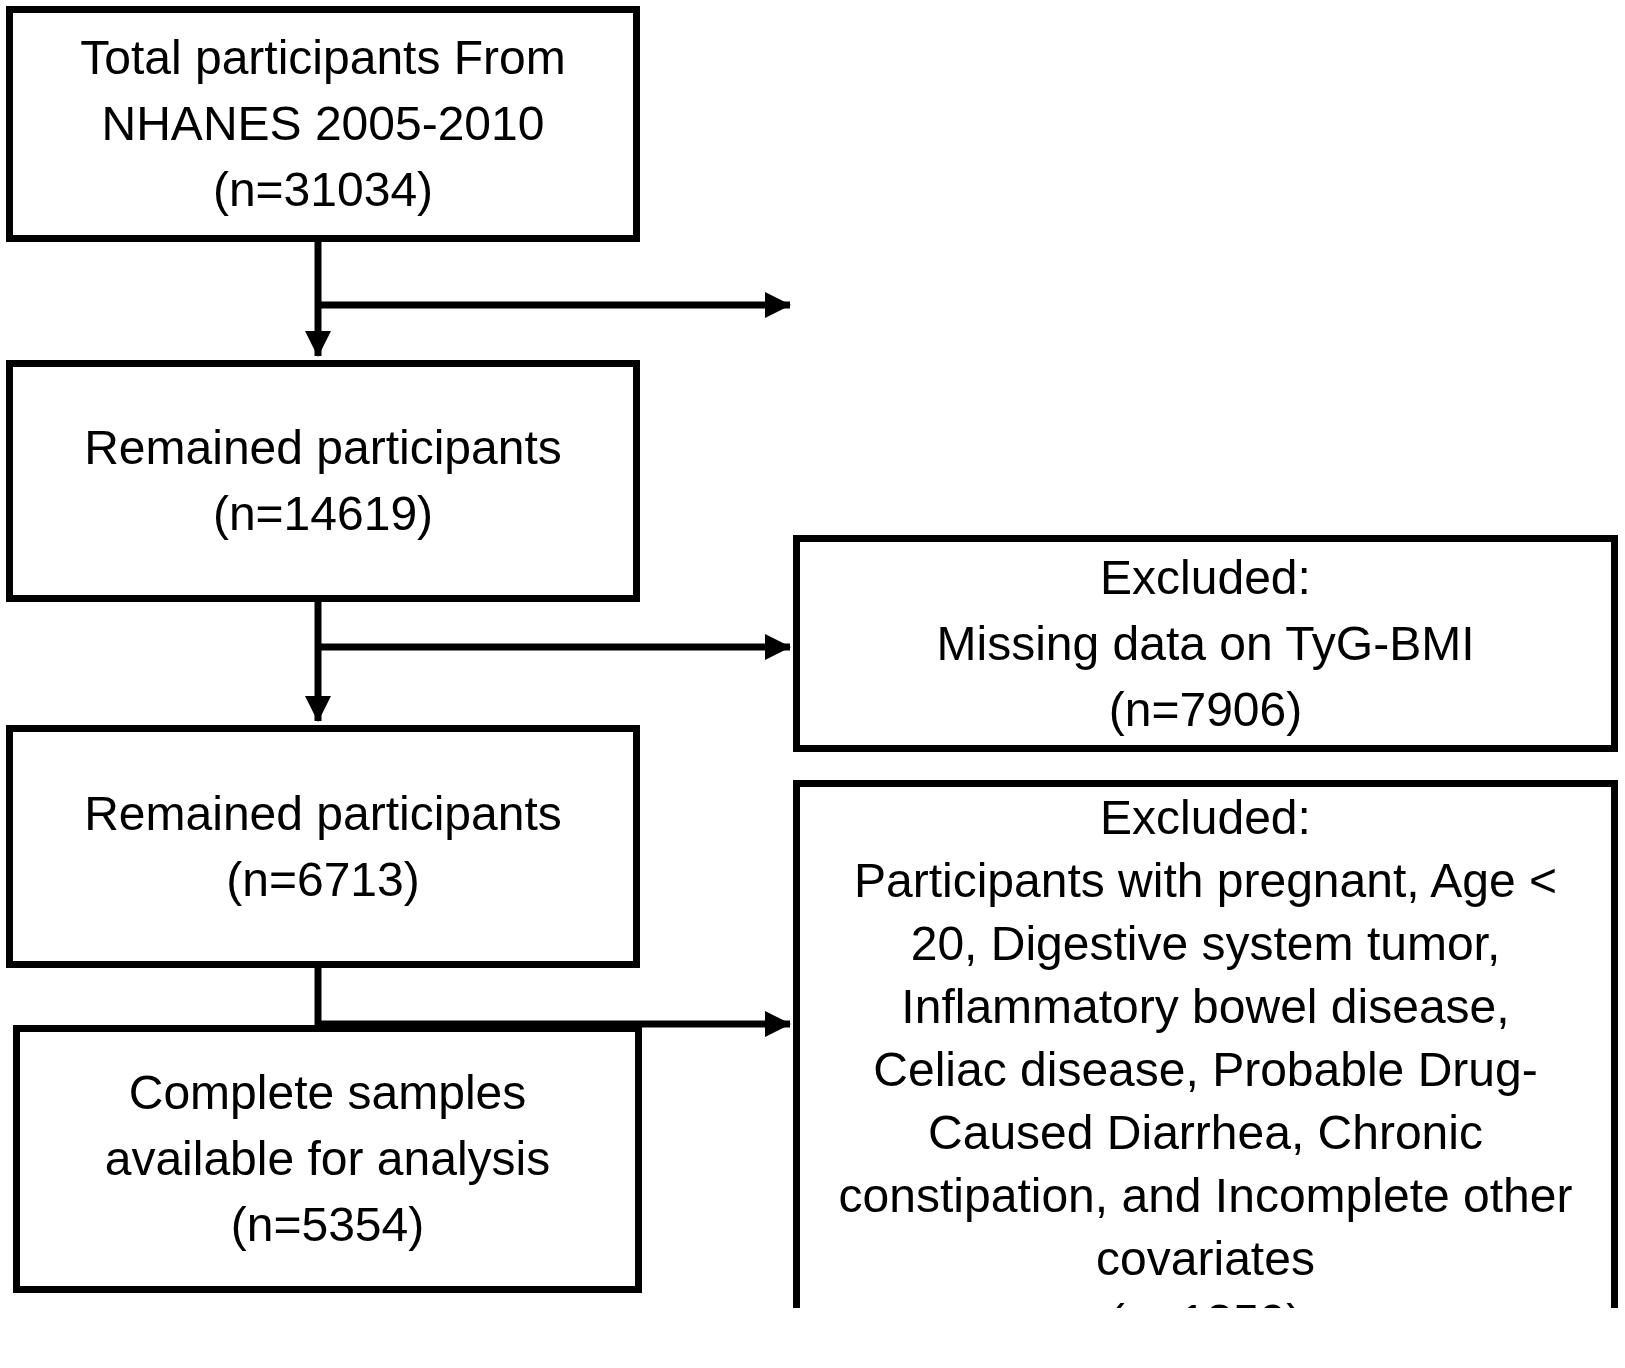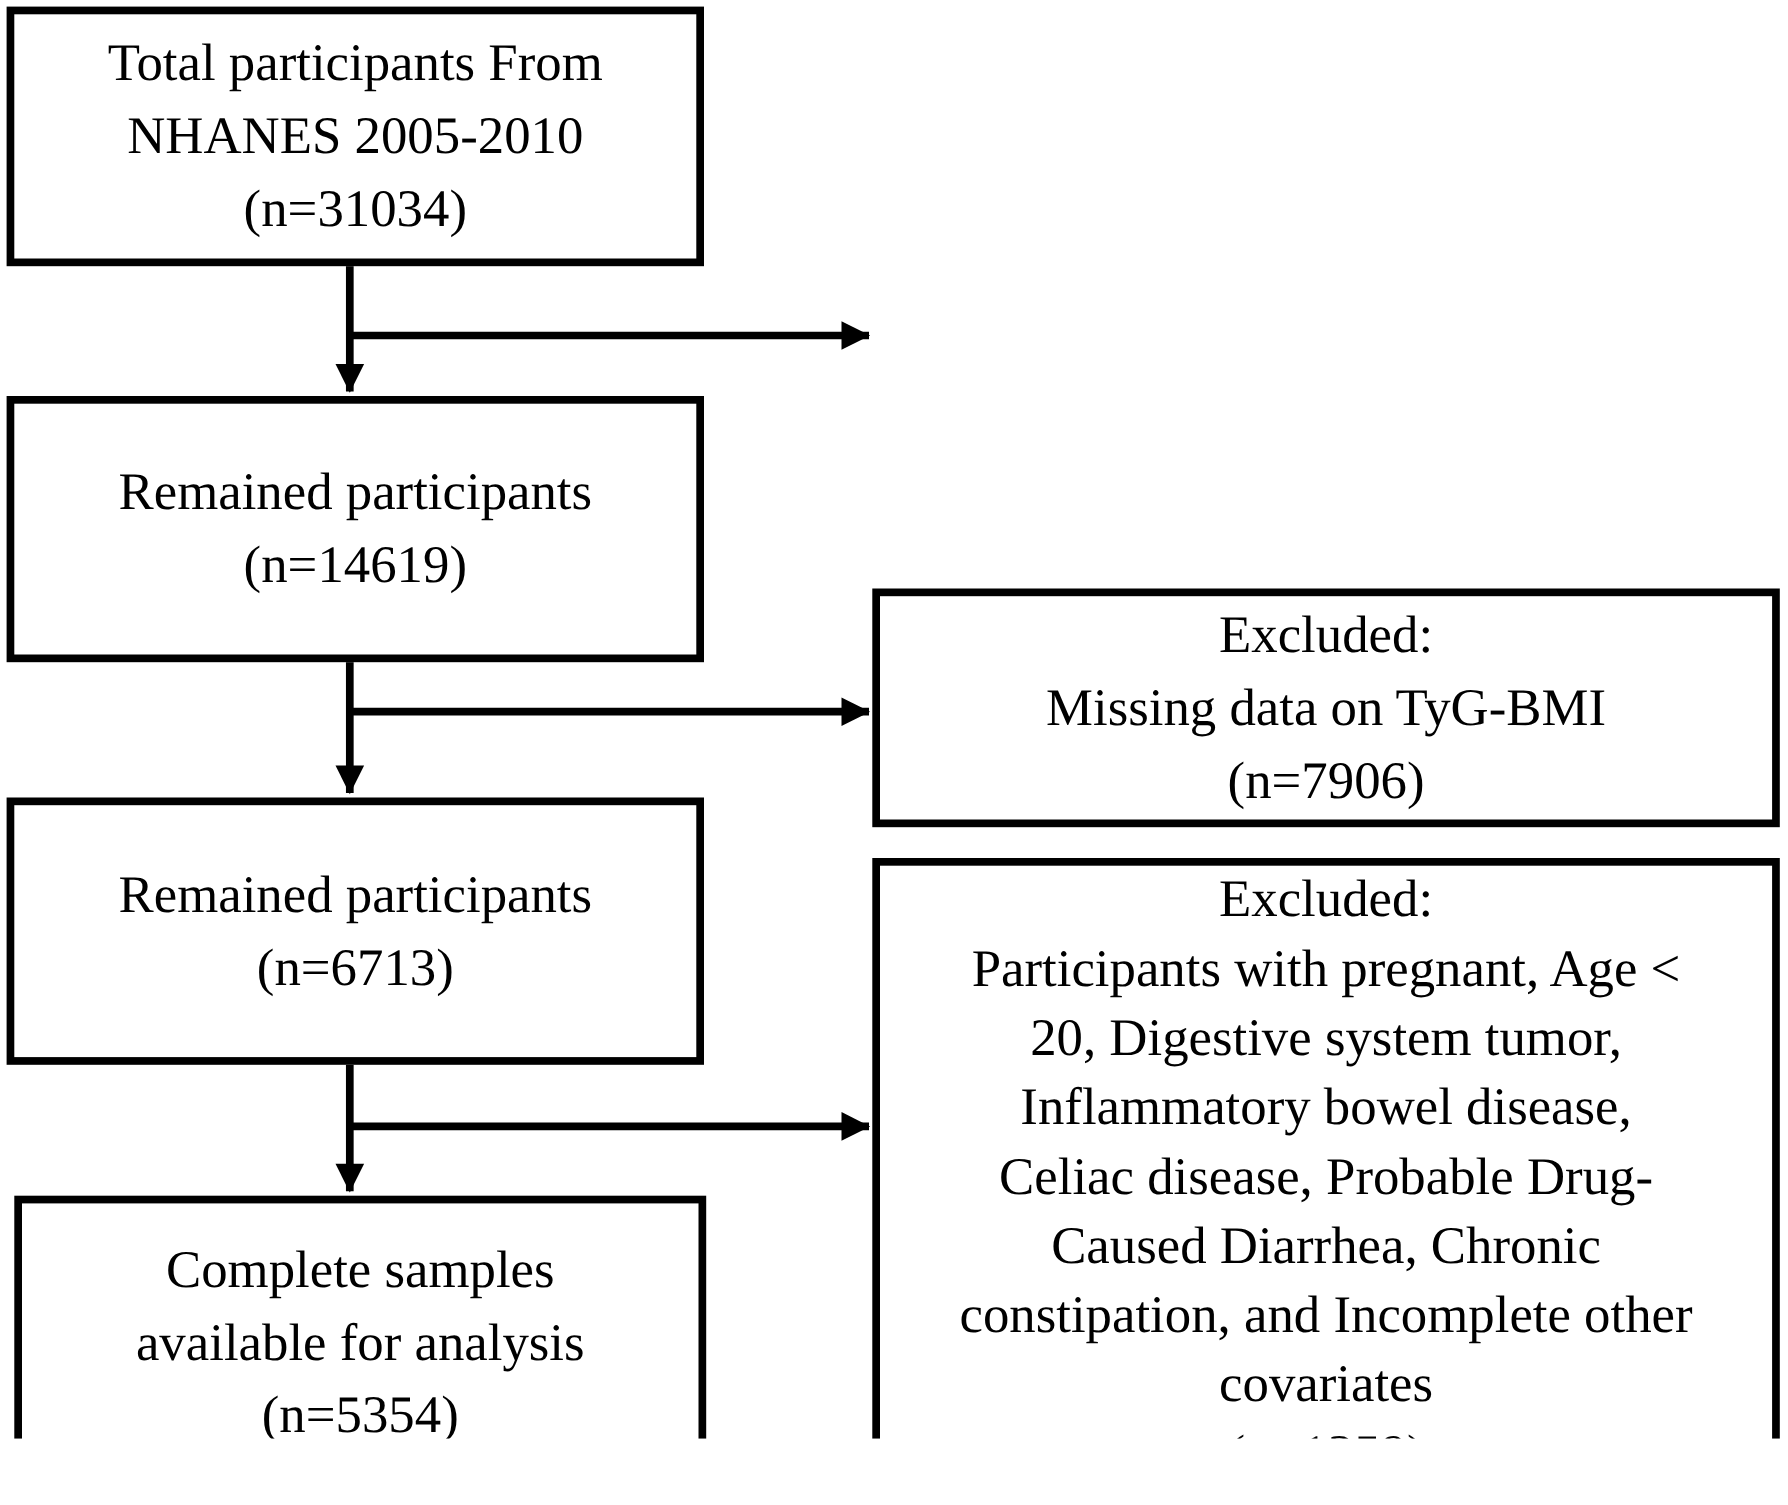--- a/index.html
+++ b/index.html
@@ -5,21 +5,21 @@
   html, body {
     margin: 0;
     padding: 0;
     background: #ffffff;
   }
   .canvas {
     position: relative;
     width: 1625px;
     height: 1308px;
     background: #ffffff;
-    font-family: Liberation Serif, serif;
+    font-family: Liberation Sans, sans-serif;
     color: #000000;
     overflow: hidden;
   }
   .arrows {
     position: absolute;
     left: 0;
     top: 0;
     width: 1625px;
     height: 1368px;
     z-index: 1;
@@ -44,21 +44,21 @@
   .txt.tight {
     line-height: 63px;
   }
   
   .b-total     { left: 6px;   top: 6px;    width: 634px; height: 236px; }
   .b-excl1     { left: 793px; top: 205px;  width: 825px; height: 203px; }
   .b-remain1   { left: 6px;   top: 360px;  width: 634px; height: 242px; }
   .b-excl2     { left: 793px; top: 535px;  width: 825px; height: 217px; }
   .b-remain2   { left: 6px;   top: 725px;  width: 634px; height: 243px; }
   .b-excl3     { left: 793px; top: 780px;  width: 825px; height: 578px; }
-  .b-complete  { left: 13px;  top: 1087px; width: 629px; height: 268px; }
+  .b-complete  { left: 13px;  top: 1025px; width: 629px; height: 268px; }
 </style>
 </head>
 <body>
 
 <div class="canvas">
 
   <svg class="arrows" viewBox="0 0 1625 1368" xmlns="http://www.w3.org/2000/svg">
     <defs>
       <marker id="ah" markerUnits="userSpaceOnUse" markerWidth="30" markerHeight="30" refX="26" refY="15" orient="auto">
         <path d="M1,2 L27,15 L1,28 Z" fill="#000000"></path>

